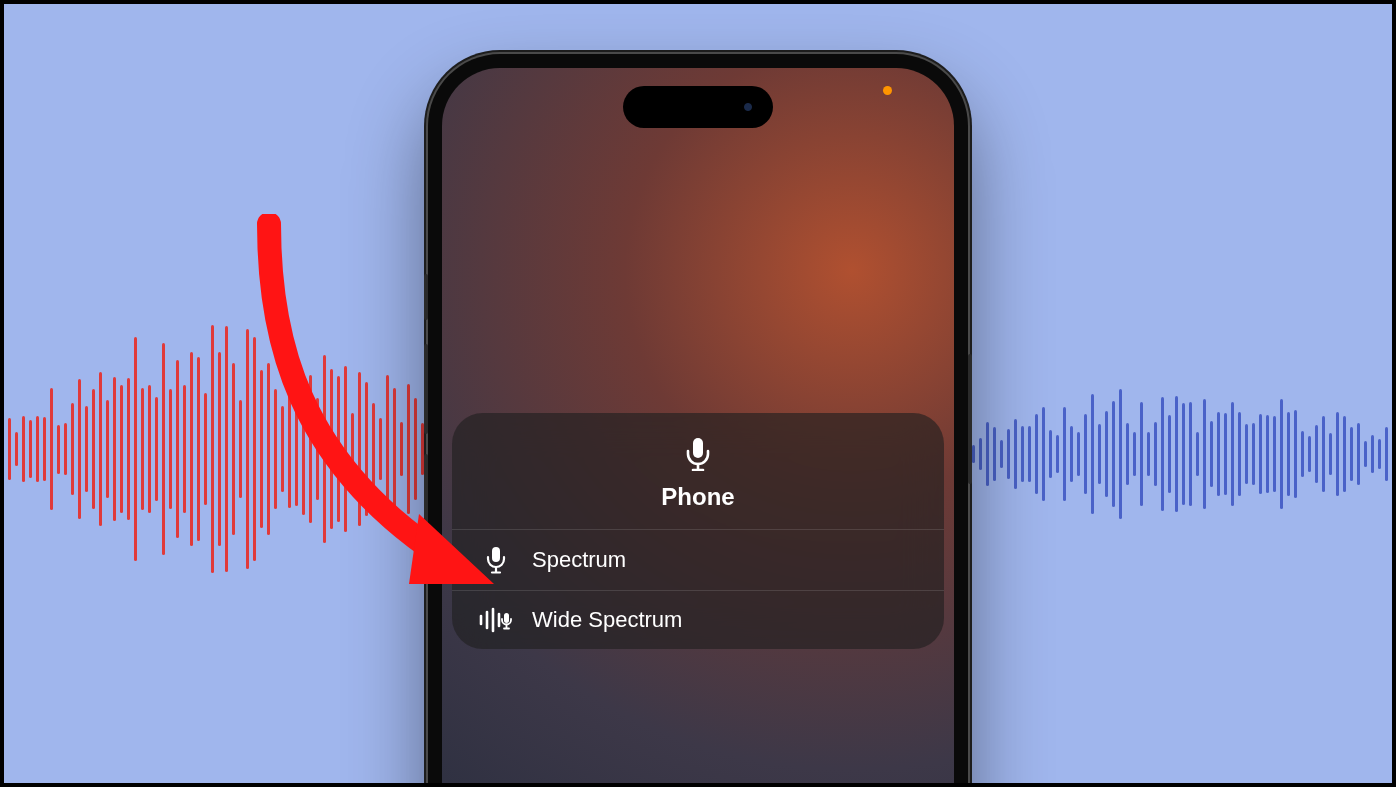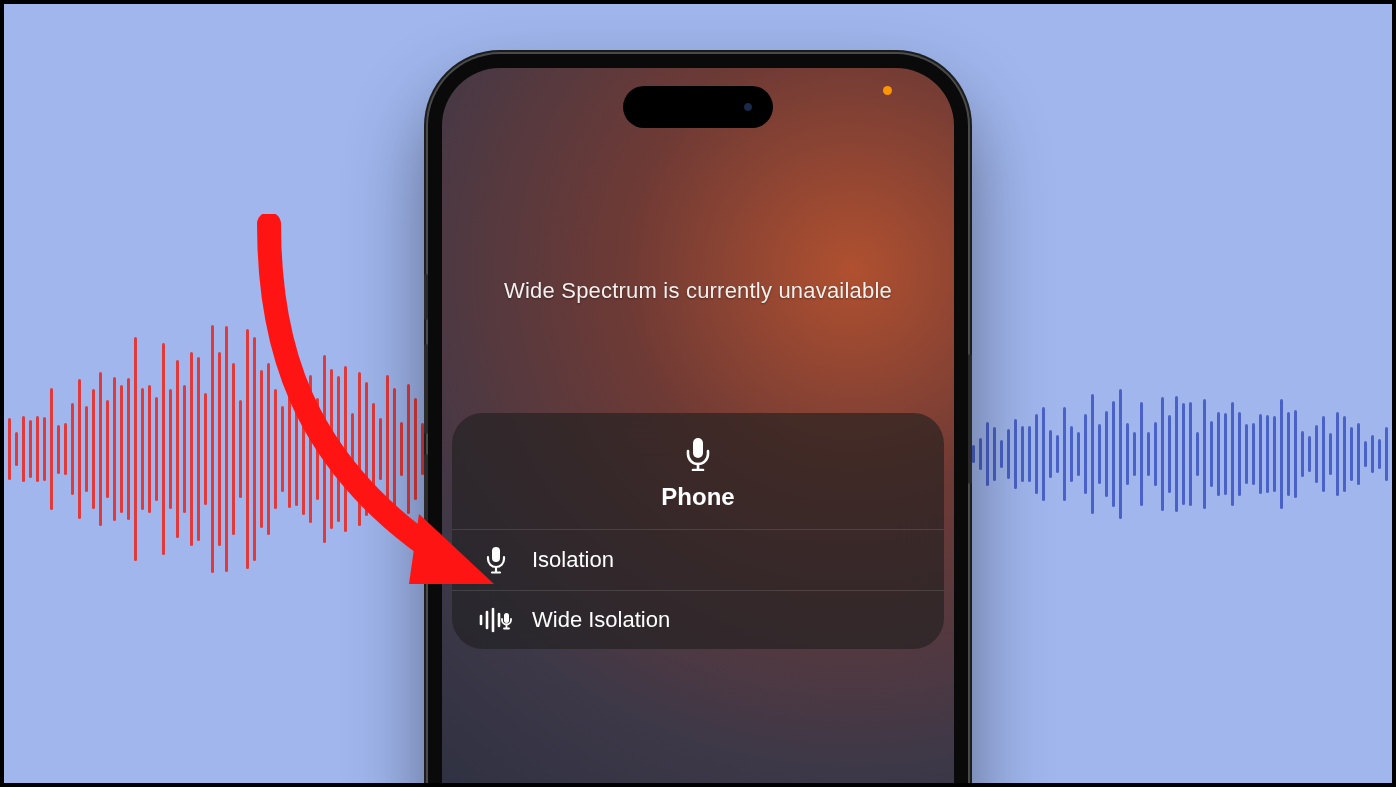--- a/index.html
+++ b/index.html
@@ -304,21 +304,20 @@
     <span style="height: 53.7097px;"></span>
   </div>
 
 <div class="phone">
   <div class="side-btn1"></div>
     <div class="side-btn2"></div>
   <div class="screen">
     <div class="notch"></div>
     <div class="mic-indicator"></div>
 
-    <div class="status-msg">Wide Spectrum is currently unavailable</div>
 
     <div class="mic-panel">
       <div class="panel-header">
         <span class="hicon">
           <svg width="28" height="34" viewBox="0 0 28 34" fill="none">
             <rect x="9" y="1" width="10" height="20" rx="5" fill="#fff"></rect>
             <path d="M4 14v3a10 10 0 0 0 20 0v-3" stroke="#fff" stroke-width="2.6" stroke-linecap="round"></path>
             <line x1="14" y1="27" x2="14" y2="33" stroke="#fff" stroke-width="2.6" stroke-linecap="round"></line>
             <line x1="9" y1="33" x2="19" y2="33" stroke="#fff" stroke-width="2.6" stroke-linecap="round"></line>
           </svg>
@@ -328,38 +327,38 @@
 
       <div class="option">
         <span class="oicon">
           <svg width="22" height="28" viewBox="0 0 22 28" fill="none">
             <rect x="7" y="1" width="8" height="15" rx="4" fill="#fff"></rect>
             <path d="M3 11v2a8 8 0 0 0 16 0v-2" stroke="#fff" stroke-width="2.2" stroke-linecap="round"></path>
             <line x1="11" y1="21" x2="11" y2="26" stroke="#fff" stroke-width="2.2" stroke-linecap="round"></line>
             <line x1="7" y1="26.5" x2="15" y2="26.5" stroke="#fff" stroke-width="2.2" stroke-linecap="round"></line>
           </svg>
         </span>
-        <span class="label">Isolation</span>
+        <span class="label">Spectrum</span>
       </div>
 
 
       <div class="option">
         <span class="oicon">
           <svg width="36" height="26" viewBox="0 0 36 26" fill="none">
             <line x1="3" y1="9" x2="3" y2="17" stroke="#fff" stroke-width="2.6" stroke-linecap="round"></line>
             <line x1="9" y1="5" x2="9" y2="21" stroke="#fff" stroke-width="2.6" stroke-linecap="round"></line>
             <line x1="15" y1="2" x2="15" y2="24" stroke="#fff" stroke-width="2.6" stroke-linecap="round"></line>
             <line x1="21" y1="7" x2="21" y2="19" stroke="#fff" stroke-width="2.6" stroke-linecap="round"></line>
             <rect x="26" y="6" width="5" height="10" rx="2.5" fill="#fff"></rect>
             <path d="M24 12v1a4.5 4.5 0 0 0 9 0v-1" stroke="#fff" stroke-width="1.8" stroke-linecap="round"></path>
             <line x1="28.5" y1="17.5" x2="28.5" y2="21" stroke="#fff" stroke-width="1.8" stroke-linecap="round"></line>
             <line x1="26" y1="21.5" x2="31" y2="21.5" stroke="#fff" stroke-width="1.8" stroke-linecap="round"></line>
           </svg>
         </span>
-        <span class="label">Wide Isolation</span>
+        <span class="label">Wide Spectrum</span>
       </div>
     </div>
   </div>
 </div>
 
 <svg class="arrow" viewBox="0 0 280 400">
   <path d="M35 10 C 35 120, 60 250, 220 350" stroke="#ff1414" stroke-width="24" fill="none" stroke-linecap="round"></path>
   <polygon points="260,370 185,300 175,370" fill="#ff1414"></polygon>
 </svg>
 

